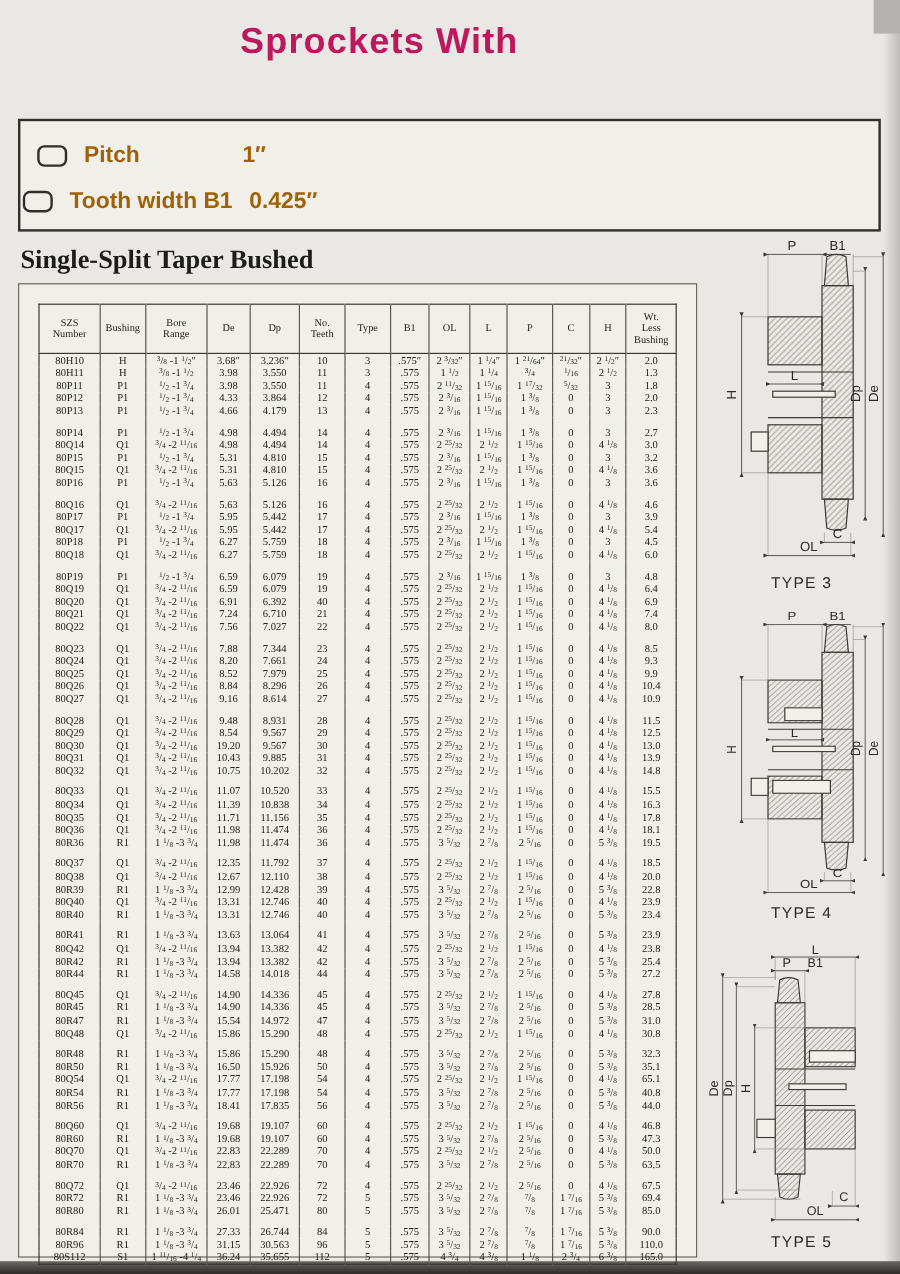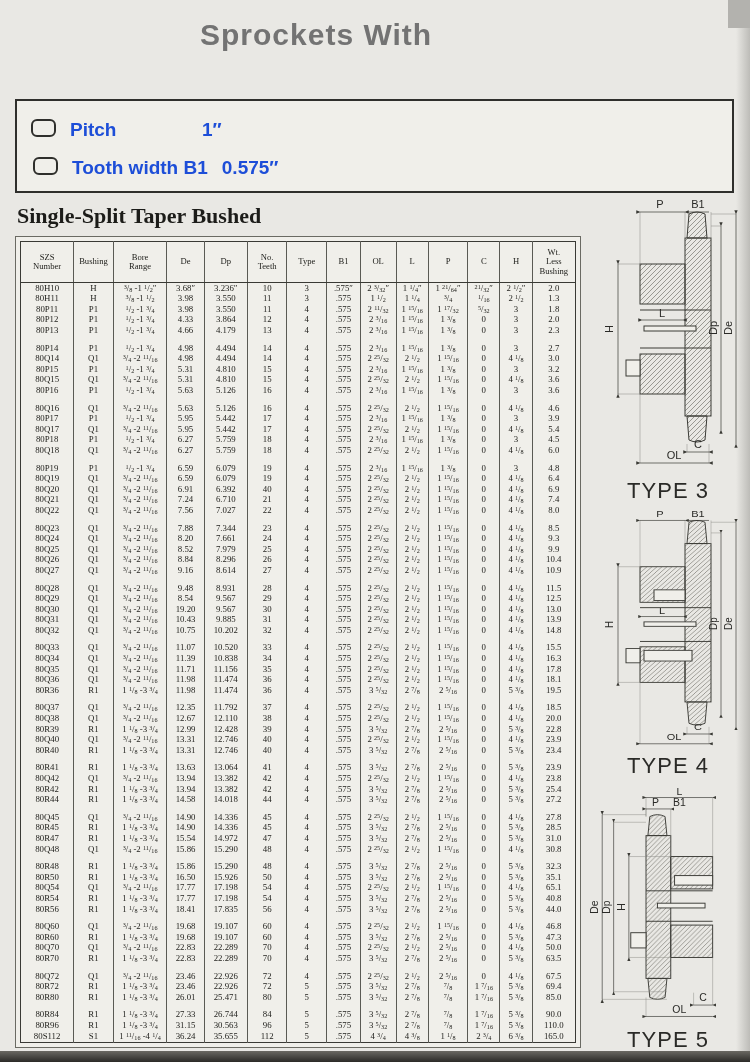--- a/index.html
+++ b/index.html
@@ -6,52 +6,52 @@
   body{width:750px;height:1062px;position:relative;background:#e9e8e4;
        font-family:"Liberation Serif",serif;color:#23231f;overflow:hidden;}
   
   .right-band{position:absolute;right:0;top:0;width:14px;height:1062px;
       background:linear-gradient(to right,#e9e8e4,#bdbcb8);}
   .corner-square{position:absolute;right:0;top:0;width:22px;height:28px;background:#b3b2ae;}
   .bottom-bar{position:absolute;left:0;bottom:0;width:750px;height:11px;
       background:linear-gradient(to bottom,#6a6862,#2b2a27);}
   
   .title{position:absolute;left:200px;top:16px;font-family:"Liberation Sans",sans-serif;
-      font-weight:bold;font-size:30px;line-height:37px;color:#737373;letter-spacing:1px;}
+      font-weight:bold;font-size:30px;line-height:37px;color:#be185d;letter-spacing:1px;}
   
   .spec-box{position:absolute;left:15px;top:99px;width:715px;height:90px;
       border:2px solid #2f2f2c;background:#f0efea;}
-  .spec-item{position:absolute;display:flex;gap:14px;
-      font-family:"Liberation Sans",sans-serif;font-size:19px;color:#1d4ed8;}
+  .spec-item{position:absolute;display:flex;align-items:center;gap:14px;
+      font-family:"Liberation Sans",sans-serif;font-size:19px;color:#a16207;}
   .bullet{width:21px;height:14px;border:2.5px solid #2f2f2c;border-radius:6px;flex:none;}
   .spec-label{font-weight:bold;}
   .spec-label.normal{font-weight:normal;}
   .spec-value{font-weight:bold;}
   
   .section-heading{position:absolute;left:17px;top:203px;font-family:"Liberation Serif",serif;
       font-weight:bold;font-size:22px;color:#1c1c19;}
   
   .table-wrap{position:absolute;left:15px;top:236px;width:566px;height:812px;
-      border:1px solid #6a6a63;padding:4px;background:#f0efea;box-sizing:border-box;}
+      border:1px solid #6a6a63;padding:16px;background:#f0efea;box-sizing:border-box;}
   table{width:100%;height:100%;border-collapse:collapse;table-layout:fixed;
       border:1.5px solid #3a3a35;}
   th,td{border-left:1px solid #5a5a54;padding:0 1px;text-align:center;vertical-align:middle;
       font-size:8.8px;line-height:1.05;color:#23231f;overflow:hidden;white-space:nowrap;}
   th:first-child,td:first-child{border-left:none;}
   thead th{height:40px;font-size:8.6px;font-weight:normal;border-bottom:1.5px solid #3a3a35;}
   tbody td{height:10.6px;}
   tr.gap td{height:7px;}
   sup,sub{font-size:70%;line-height:0;}
   sup{vertical-align:0.35em;}
   sub{vertical-align:-0.1em;}
   
   .fig{position:absolute;}
   .fig svg{display:block;}
   .fig-caption{position:absolute;width:160px;text-align:center;
-      font-family:"Liberation Sans",sans-serif;font-size:22px;letter-spacing:1px;color:#2a2a27;}
+      font-family:"Liberation Sans",sans-serif;font-size:13px;letter-spacing:1px;color:#2a2a27;}
   svg text{font-family:"Liberation Sans",sans-serif;font-size:11px;fill:#2a2a27;}
   svg .shape{stroke:#3a3a35;stroke-width:1;}
   svg .dim{stroke:#3a3a35;stroke-width:0.7;fill:none;}
   svg .wit{stroke:#8a8a84;stroke-width:0.5;fill:none;}
 </style>
 </head>
 <body>
 
 <div class="right-band"></div>
 <div class="corner-square"></div>
@@ -60,24 +60,24 @@
 <div class="title">
   <div>Sprockets With</div>
 </div>
 
 <div class="spec-box">
   <div class="spec-item" style="left:14px;top:18px;">
     <span class="bullet"></span>
     <span class="spec-label" style="width:118px;">Pitch</span>
     <span class="spec-value">1″</span>
   </div>
-  <div class="spec-item" style="left:16px;top:56px;">
+  <div class="spec-item" style="left:2px;top:56px;">
     <span class="bullet"></span>
     <span class="spec-label">Tooth width B1</span>
-    <span class="spec-value">0.575″</span>
+    <span class="spec-value">0.425″</span>
   </div>
 </div>
 
 <div class="section-heading">Single-Split Taper Bushed</div>
 
 <div class="table-wrap">
   <table>
     <colgroup>
       <col style="width:9.6%">
         <col style="width:7.1%">

